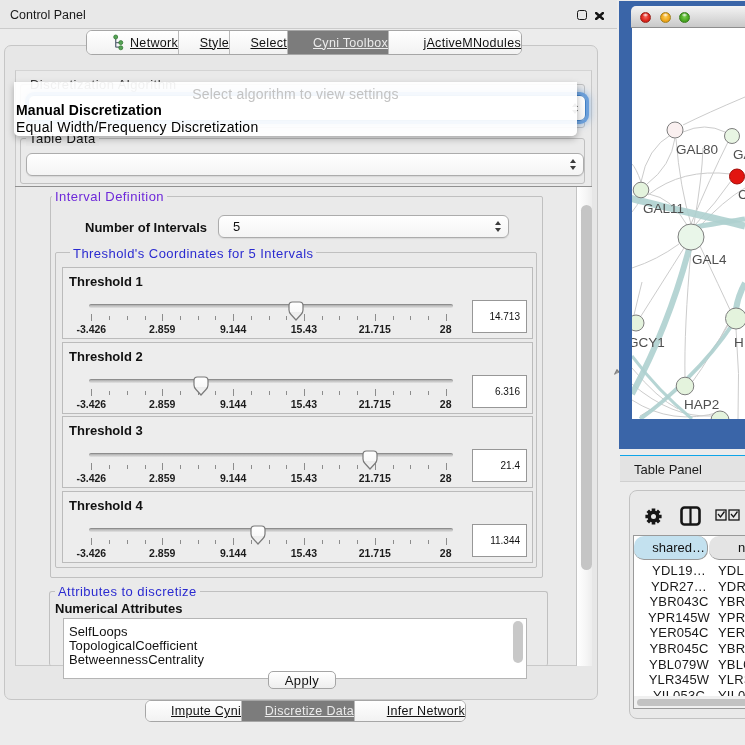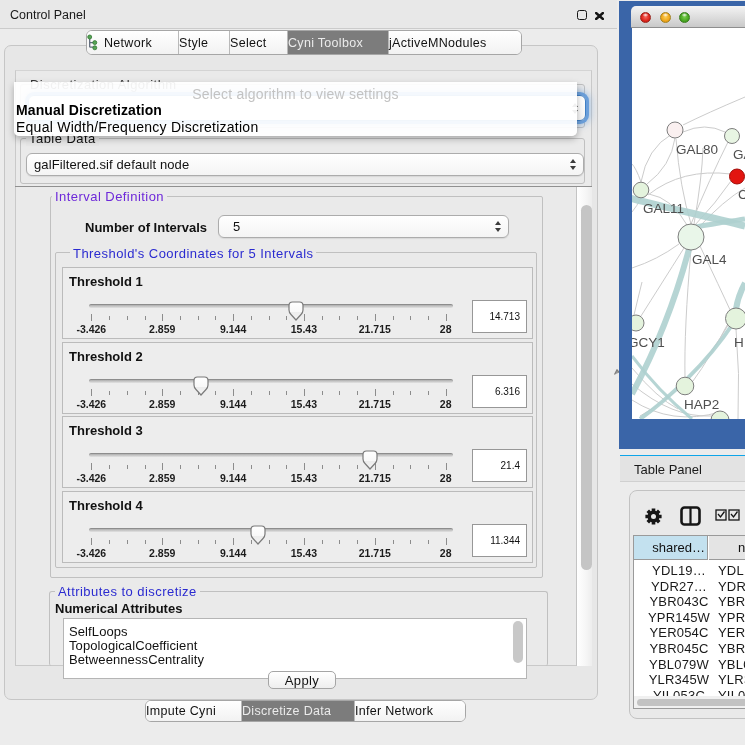--- a/index.html
+++ b/index.html
@@ -12,21 +12,21 @@
 #titlebar .t { position:absolute; left:10px; top:8px; font-size:12.5px; color:#1a1a1a; }
 #floatbtn { position:absolute; left:577px; top:10px; width:10px; height:9.5px; border:1.6px solid #161616; border-radius:2.5px; }
 
 
 
 #panel { left:4px; top:45px; width:594px; height:655px; background:#e7e7e7; border:1px solid #c6c6c6; border-radius:7px; }
 #inner { left:15px; top:70px; width:577px; height:596px; background:#eaeaea; border:1px solid #c9c9c9; border-top-color:#d4d4d4; }
 
 
 .tabbar { display:flex; background:#fff; border:1px solid #a6a6a6; border-radius:6px; overflow:hidden; height:25px; }
-.tabbar .seg { display:flex; align-items:center; justify-content:flex-start; font-size:12.5px; letter-spacing:0.3px; color:#111; border-right:1px solid #b9b9b9; background:linear-gradient(#ffffff,#f2f2f2); white-space:nowrap; }
+.tabbar .seg { display:flex; align-items:center; justify-content:flex-end; font-size:12.5px; letter-spacing:0.3px; color:#111; border-right:1px solid #b9b9b9; background:linear-gradient(#ffffff,#f2f2f2); white-space:nowrap;text-decoration:underline; }
 .tabbar .seg:last-child { border-right:none; }
 .tabbar .seg.sel { background:#7c7c7c; color:#ebebeb; }
 #toptabs { left:86px; top:30px; }
 #bottabs { left:145px; top:700px; }
 
 
 .group { position:absolute; border:1px solid #c0c0c0; border-radius:3px; }
 .gtitle { position:absolute; font-size:13px; letter-spacing:0.45px; padding:0 3px; white-space:nowrap; }
 
 
@@ -68,21 +68,21 @@
 #netwin { left:619px; top:1px; width:126px; height:448px; background:#3a65a8; }
 #nettitle { position:absolute; left:12px; top:5px; width:114px; height:22px; background:linear-gradient(#f4f4f4,#c9c9c9); border-bottom:1px solid #8e8e8e; border-radius:5px 0 0 0; }
 .light { position:absolute; top:6px; width:11px; height:11px; border-radius:50%; }
 #netcanvas { position:absolute; left:13px; top:27px; width:113px; height:391px; background:#fff; overflow:hidden; }
 
 
 #tpbar { left:620px; top:455px; width:125px; height:27px; background:#e3e3e3; border-top:1px solid #0ea5e9; border-bottom:1px solid #d0d0d0; }
 #tpbar .t { position:absolute; left:14px; top:6px; font-size:13px; color:#1a1a1a; }
 #tpanel { left:629px; top:490px; width:124px; height:229px; background:#e9e9e9; border:1px solid #c2c2c2; border-radius:8px; }
 #ttable { position:absolute; left:3px; top:44px; width:121px; height:174px; background:#fff; border:1px solid #9a9a9a; border-right:none; overflow:hidden; }
-.hcell { position:absolute; top:0; height:24px; display:flex; align-items:center; justify-content:center; font-size:13px; color:#111; border-bottom:1px solid #9a9a9a; }
+.hcell { position:absolute; top:0; height:24px; display:flex; align-items:center; justify-content:center; font-size:13px; color:#111; border-bottom:1px solid #9a9a9a;border-radius:10px; }
 .trow { position:absolute; width:200px; font-size:13px; letter-spacing:0.2px; color:#1a1a1a; }
 .trow .c1 { position:absolute; left:8px; width:74px; text-align:center; }
 .trow .c2 { position:absolute; left:84px; }
 #hsb { position:absolute; left:0px; top:160px; width:121px; height:13.5px; background:#f0f0f0; }
 #hsb .th { position:absolute; left:3px; top:3px; width:150px; height:7px; background:#c2c2c2; border-radius:3.5px; }
 </style>
 </head>
 <body>
 
 <div class="abs" id="titlebar">
@@ -116,21 +116,20 @@
 <div class="combo" style="left:28px; top:95px; width:558px; height:26px; border-color:#3f7fc4; box-shadow:0 0 0 3px rgba(102,156,217,0.95), 0 0 7px 4px rgba(100,155,215,0.55);">
   <div class="arr">
       <span class="up"></span>
       <span class="dn"></span>
     </div>
 </div>
 
 <div class="group" style="left:20px; top:138px; width:565px; height:46px;"></div>
 <div class="gtitle" style="left:26px; top:131px; color:#111; background:#e7e7e7;">Table Data</div>
 <div class="combo" style="left:26px; top:153px; width:558px; height:23px;">
-  <span style="padding-left:7px;">galFiltered.sif default node</span>
   <div class="arr">
       <span class="up"></span>
       <span class="dn"></span>
     </div>
 </div>
 
 <div class="abs" id="popup">
   <div class="hint">Select algorithm to view settings</div>
   <div class="l2">Manual Discretization</div>
   <div class="l3">Equal Width/Frequency Discretization</div>

